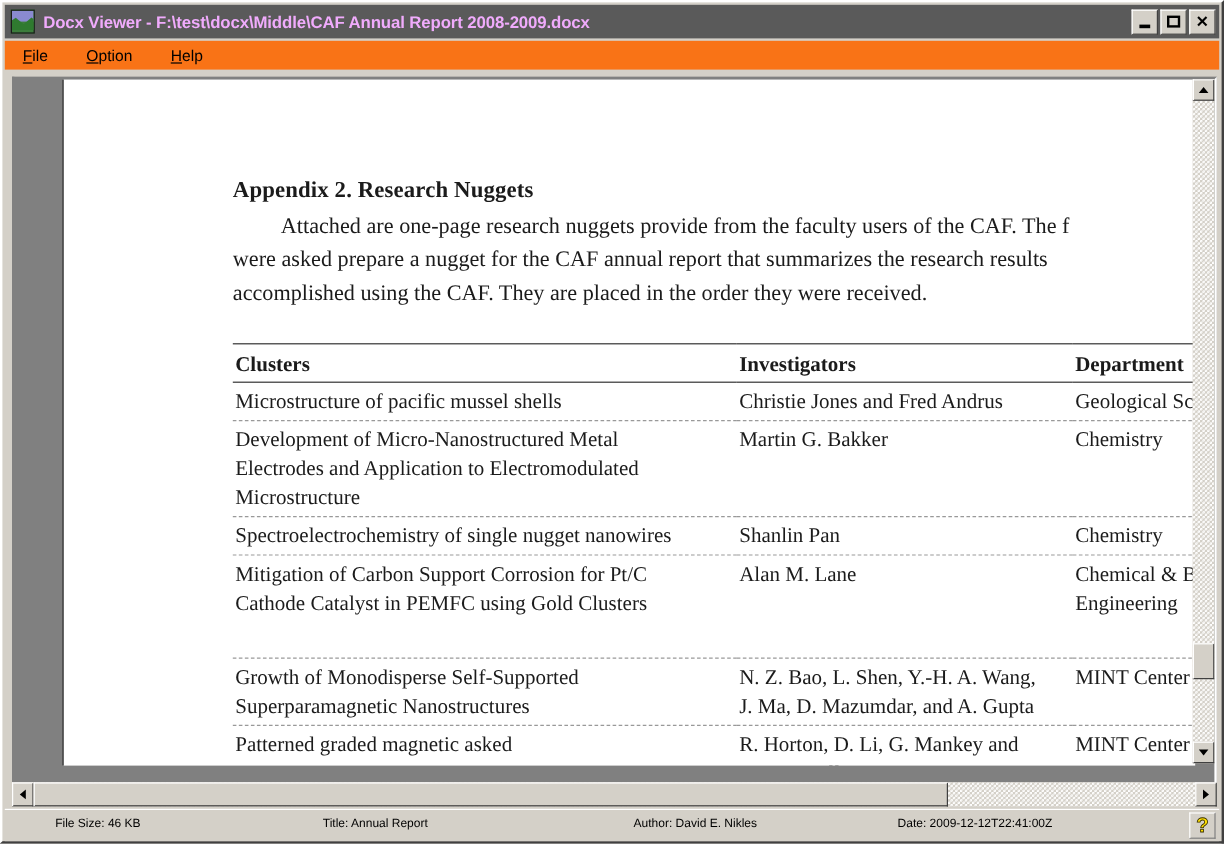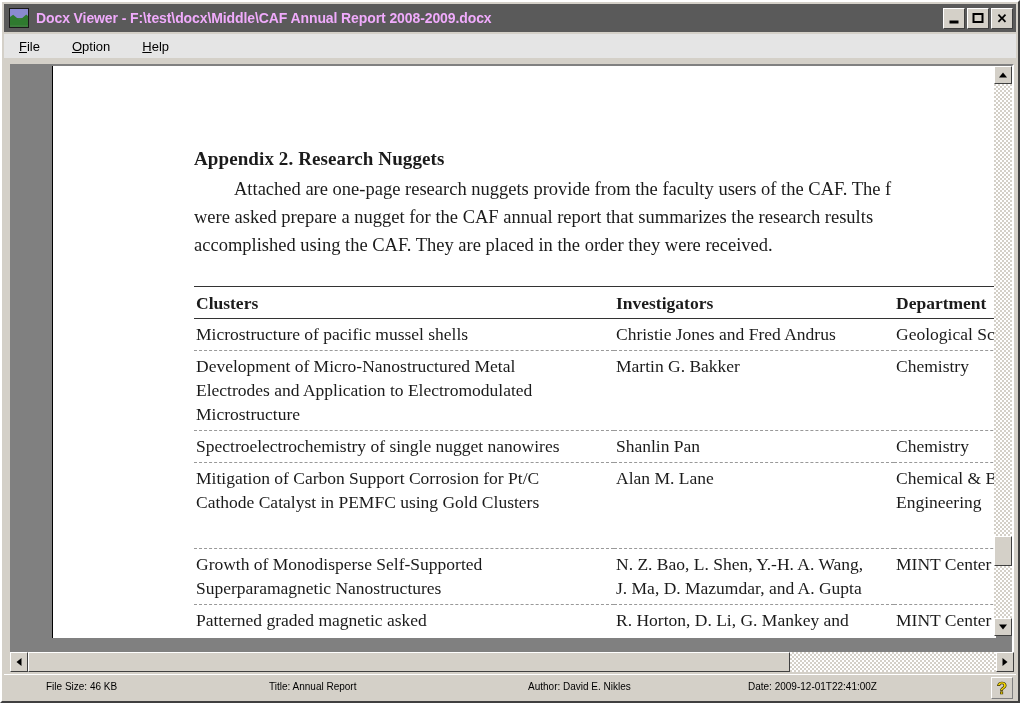--- a/index.html
+++ b/index.html
@@ -118,21 +118,21 @@
     line-height: 1;
     font-family: "Liberation Sans", sans-serif;
   }
 
   
   .menubar {
     position: absolute;
     left: 2px; top: 32px;
     width: 1012px;
     height: 24px;
-    background: #e5e5e5;
+    background: #f97316;
     display: flex;
     align-items: center;
     padding-left: 12px;
     box-sizing: border-box;
   }
   .menu-item {
     font-size: 13px;
     color: #000000;
     margin-right: 26px;
     cursor: default;
@@ -544,19 +544,19 @@
     <div class="hthumb"></div>
     <div class="hsb-btn" style="left:986px;top:0;">
       <span class="arr arr-right"></span>
     </div>
   </div>
 
   <div class="statusbar">
     <div class="status-item si-0">File Size: 46 KB</div>
     <div class="status-item si-1">Title: Annual Report</div>
     <div class="status-item si-2">Author: David E. Nikles</div>
-    <div class="status-item si-3">Date: 2009-12-01T22:41:00Z</div>
+    <div class="status-item si-3">Date: 2009-12-12T22:41:00Z</div>
     <div class="help-box">
       <span class="help-q">?</span>
     </div>
   </div>
 
 </div>
 
 </body></html>

